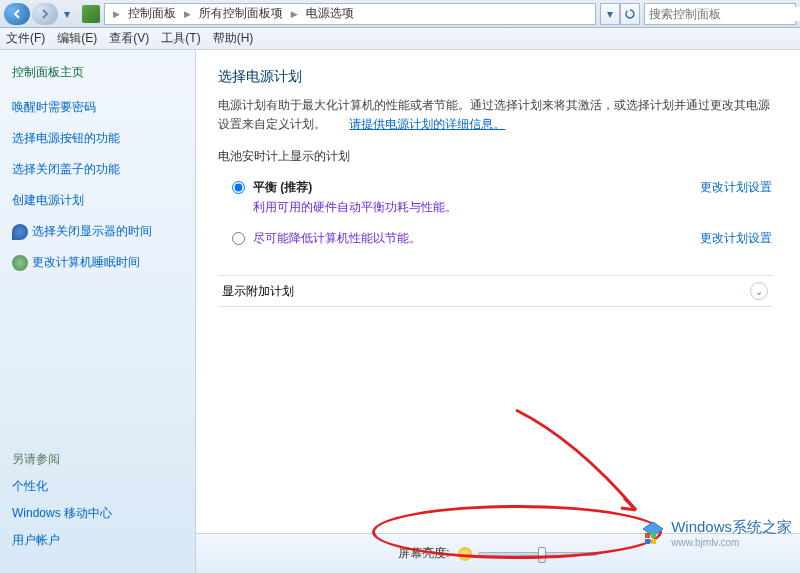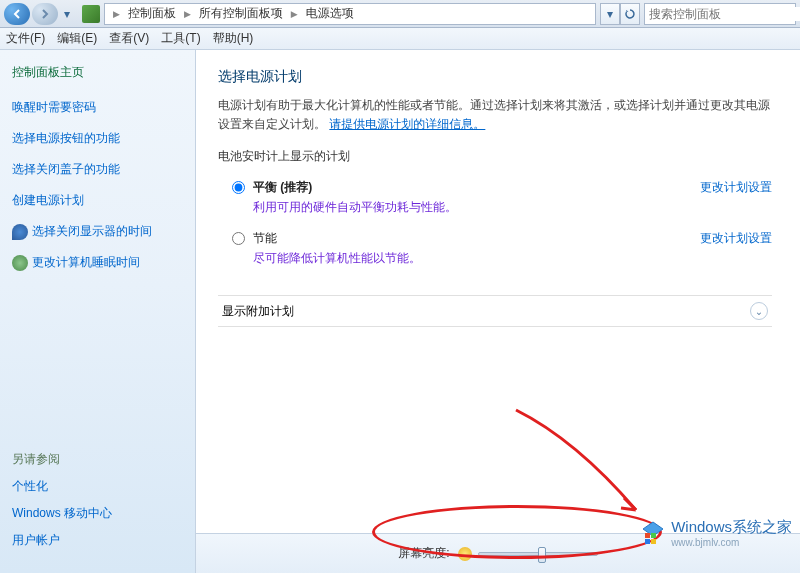--- a/index.html
+++ b/index.html
@@ -30,21 +30,21 @@
 .sidebar .iconrow .ic { width: 16px; height: 16px; margin-right: 4px; flex-shrink: 0; }
 .shield-ic { background: radial-gradient(circle, #4a8ad4, #2a5a9a); border-radius: 50% 50% 50% 0; }
 .clock-ic { background: radial-gradient(circle, #8cc68c, #4a8a4a); border-radius: 50%; }
 .sidebar .seealso { position: absolute; bottom: 14px; left: 12px; }
 .sidebar .seealso .hdr { color: #5a7a5a; margin-bottom: 10px; }
 .sidebar .seealso a { color: #0066cc; text-decoration: none; display: block; margin-bottom: 10px; font-size: 12px; }
 
 .main { flex: 1; padding: 18px 28px 0 22px; position: relative; background: #fff; }
 .main h1 { font-size: 14px; color: #013a6a; font-weight: normal; margin-bottom: 10px; }
 .main .desc { color: #444; line-height: 1.6; margin-bottom: 6px; }
-.main .desc a { color: #0066cc; text-decoration: underline; }
+.main .desc a { color: #0066cc; text-decoration: underline; margin-left: 20px; }
 .section-hdr { color: #333; margin: 14px 0 10px; }
 .plan { display: flex; align-items: flex-start; padding: 4px 0 10px 14px; }
 .plan input[type=radio] { margin-top: 2px; margin-right: 8px; }
 .plan .pbody { flex: 1; }
 .plan .pname { color: #222; font-weight: bold; margin-bottom: 3px; }
 .plan .pdesc { color: #6d28d9; }
 .plan .paction { color: #0066cc; text-decoration: none; white-space: nowrap; }
 .expander { display: flex; align-items: center; justify-content: space-between; border-top: 1px solid #e0e0e0; border-bottom: 1px solid #e0e0e0; padding: 6px 4px; margin-top: 18px; cursor: pointer; text-align: center; }
 .expander .chev { width: 18px; height: 18px; border: 1px solid #bcd; border-radius: 50%; display: flex; align-items: center; justify-content: center; color: #68a; font-size: 10px; }
 
@@ -148,21 +148,20 @@
       <div class="pbody">
         <div class="pname">平衡 (推荐)</div>
         <div class="pdesc">利用可用的硬件自动平衡功耗与性能。</div>
       </div>
       <a class="paction">更改计划设置</a>
     </div>
 
     <div class="plan">
       <input type="radio" name="plan" style="">
       <div class="pbody">
-        <div class="pname" style="font-weight:normal">节能</div>
         <div class="pdesc">尽可能降低计算机性能以节能。</div>
       </div>
       <a class="paction">更改计划设置</a>
     </div>
 
     <div class="expander">
       <span>显示附加计划</span>
       <div class="chev">⌄</div>
     </div>
 

